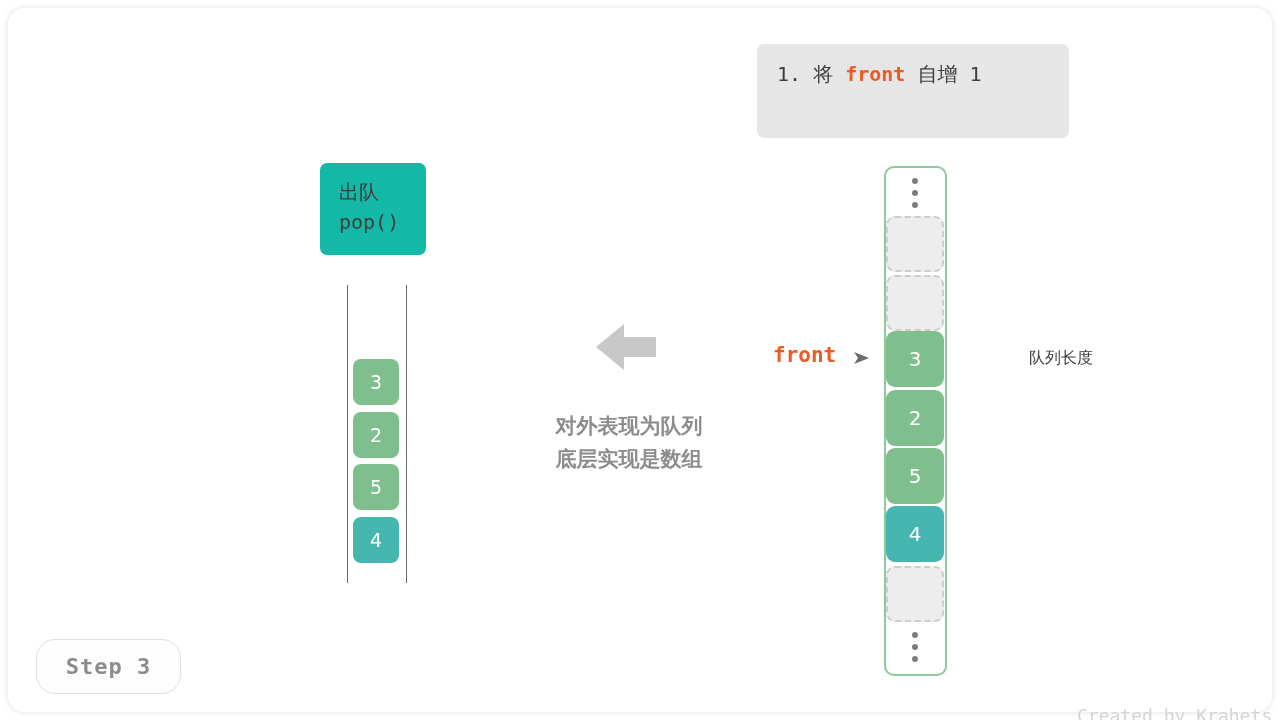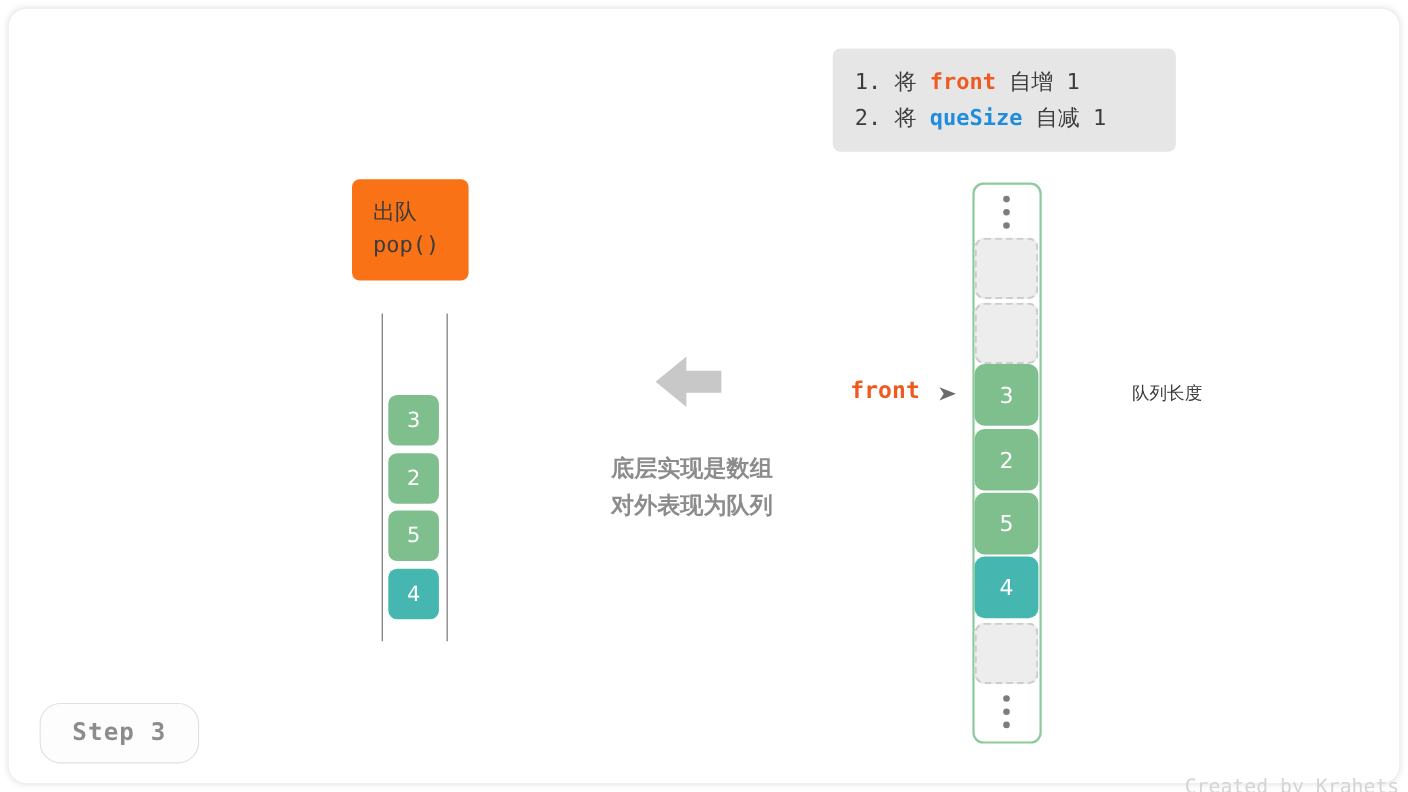--- a/index.html
+++ b/index.html
@@ -52,21 +52,21 @@
   .kw-front { color: #ef5a20; font-weight: bold; }
   .kw-quesize { color: #1f8ddb; font-weight: bold; }
 
   
   .pop-box {
     position: absolute;
     left: 320px;
     top: 163px;
     width: 106px;
     height: 92px;
-    background: #f97316;
+    background: #14b8a6;
     border-radius: 7px;
     box-sizing: border-box;
     padding: 14px 0 0 19px;
   }
   .pop-cn {
     font-family: "DejaVu Sans", sans-serif;
     font-size: 20px;
     color: #3c3c3c;
     line-height: 30px;
   }
@@ -240,21 +240,20 @@
   }
 </style>
 </head>
 <body>
 
 <div id="canvas">
   <div class="frame"></div>
 
   <div class="instr-box">
     <div class="instr-line"><span>1.</span> <span>将</span> <span class="kw-front">front</span> <span>自增</span> <span>1</span></div>
-    <div class="instr-line"><span>2.</span> <span>将</span> <span class="kw-quesize">queSize</span> <span>自减</span> <span>1</span></div>
   </div>
 
   <div class="pop-box">
     <div class="pop-cn">出队</div>
     <div class="pop-code">pop()</div>
   </div>
 
   <div class="left-rail l"></div>
   <div class="left-rail r"></div>
   <div id="left-cells">
@@ -262,22 +261,22 @@
       <div class="cellL" style="top: 412px; background: rgb(127, 191, 142);">2</div>
       <div class="cellL" style="top: 464px; background: rgb(127, 191, 142);">5</div>
       <div class="cellL" style="top: 517px; background: rgb(69, 183, 176);">4</div>
     </div>
 
   <svg class="big-arrow" viewBox="0 0 60 50">
     <polygon points="0,25 28,2 28,15 60,15 60,35 28,35 28,48" fill="#c8c8c8"></polygon>
   </svg>
 
   <div class="mid-note">
+    <div>对外表现为队列</div>
     <div>底层实现是数组</div>
-    <div>对外表现为队列</div>
   </div>
 
   <div class="front-label">front</div>
   <svg class="front-arrow" viewBox="0 0 18 16">
     <polygon points="1,2 16,8 1,14 5,8" fill="#6b6b6b"></polygon>
   </svg>
 
   <div class="array-box"></div>
   <div class="dots" style="top:178px;">
       <i></i>

